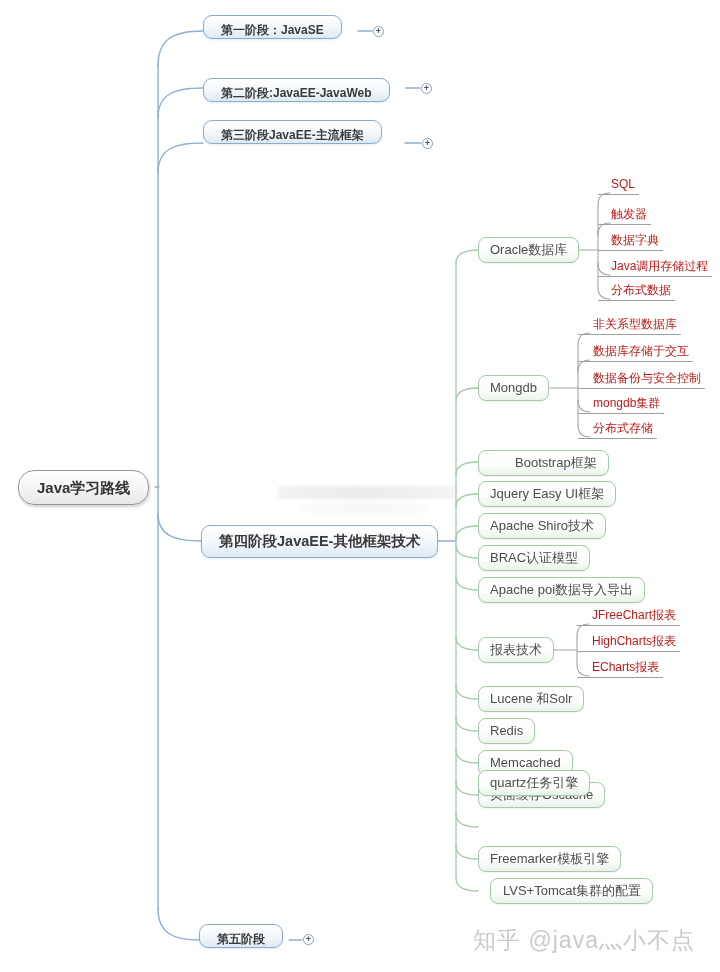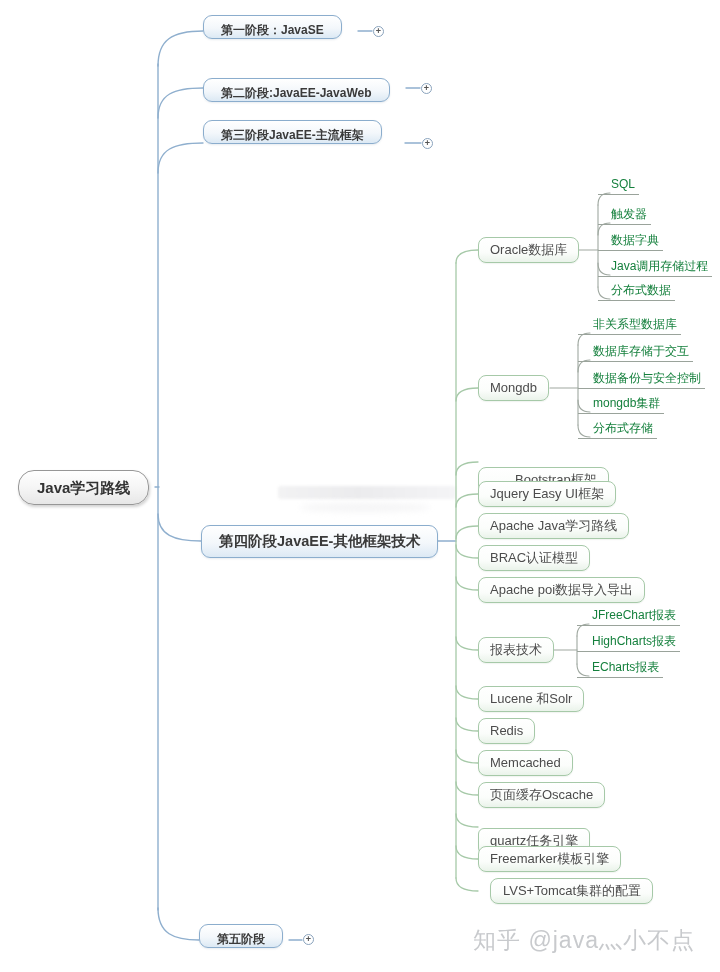--- a/index.html
+++ b/index.html
@@ -33,21 +33,21 @@
 
   .gnode{
     height:26px;line-height:24px;padding:0 11px;border-radius:8px;
     border:1px solid #a6c9a8;background:linear-gradient(#ffffff,#fbfdfb 60%,#eaf3ea);
     color:#4c4c4c;font-size:13px;
     box-shadow:0 1px 1px rgba(80,120,80,.08);
   }
 
   .leaf{
     height:18px;line-height:16px;border-bottom:1px solid #9aa39b;
-    color:#15803d;font-size:12px;z-index:3;position:absolute;white-space:nowrap;
+    color:#b91c1c;font-size:12px;z-index:3;position:absolute;white-space:nowrap;
   }
   .leaf.pad13{padding-left:13px;padding-right:4px;}
   .leaf.pad15{padding-left:15px;padding-right:4px;}
 
   .expander{
     position:absolute;width:11px;height:11px;border-radius:50%;
     border:1px solid #8aa3bd;background:#ffffff;z-index:3;box-sizing:border-box;
     color:#555;font-size:9px;line-height:9px;text-align:center;font-weight:bold;
   }
 
@@ -138,31 +138,31 @@
   <div class="node stage big" style="left:201px;top:525px;">第四阶段JavaEE-其他框架技术</div>
   <div class="node stage" style="left:199px;top:924px;">第五阶段</div>
 
   <div class="expander" style="left:373px;top:26px;">+</div>
   <div class="expander" style="left:421px;top:83px;">+</div>
   <div class="expander" style="left:422px;top:138px;">+</div>
   <div class="expander" style="left:303px;top:934px;">+</div>
 
   <div class="node gnode" style="left:478px;top:237px;">Oracle数据库</div>
   <div class="node gnode" style="left:478px;top:375px;">Mongdb</div>
-  <div class="node gnode" style="left:478px;top:467px;padding-left:36px;">Bootstrap框架</div>
+  <div class="node gnode" style="left:478px;top:450px;padding-left:36px;">Bootstrap框架</div>
   <div class="node gnode" style="left:478px;top:481px;">Jquery Easy UI框架</div>
-  <div class="node gnode" style="left:478px;top:513px;">Apache Java学习路线</div>
+  <div class="node gnode" style="left:478px;top:513px;">Apache Shiro技术</div>
   <div class="node gnode" style="left:478px;top:545px;">BRAC认证模型</div>
   <div class="node gnode" style="left:478px;top:577px;">Apache poi数据导入导出</div>
   <div class="node gnode" style="left:478px;top:637px;">报表技术</div>
   <div class="node gnode" style="left:478px;top:686px;">Lucene 和Solr</div>
   <div class="node gnode" style="left:478px;top:718px;">Redis</div>
   <div class="node gnode" style="left:478px;top:750px;">Memcached</div>
   <div class="node gnode" style="left:478px;top:782px;">页面缓存Oscache</div>
-  <div class="node gnode" style="left:478px;top:828px;border-radius:6px;">quartz任务引擎</div>
+  <div class="node gnode" style="left:478px;top:770px;">quartz任务引擎</div>
   <div class="node gnode" style="left:478px;top:846px;">Freemarker模板引擎</div>
   <div class="node gnode" style="left:490px;top:878px;padding-left:12px;">LVS+Tomcat集群的配置</div>
 
   <div class="leaf pad13" style="left:598px;top:176px;">SQL</div>
   <div class="leaf pad13" style="left:598px;top:206px;">触发器</div>
   <div class="leaf pad13" style="left:598px;top:232px;">数据字典</div>
   <div class="leaf pad13" style="left:598px;top:258px;">Java调用存储过程</div>
   <div class="leaf pad13" style="left:598px;top:282px;">分布式数据</div>
 
   <div class="leaf pad15" style="left:578px;top:316px;">非关系型数据库</div>

